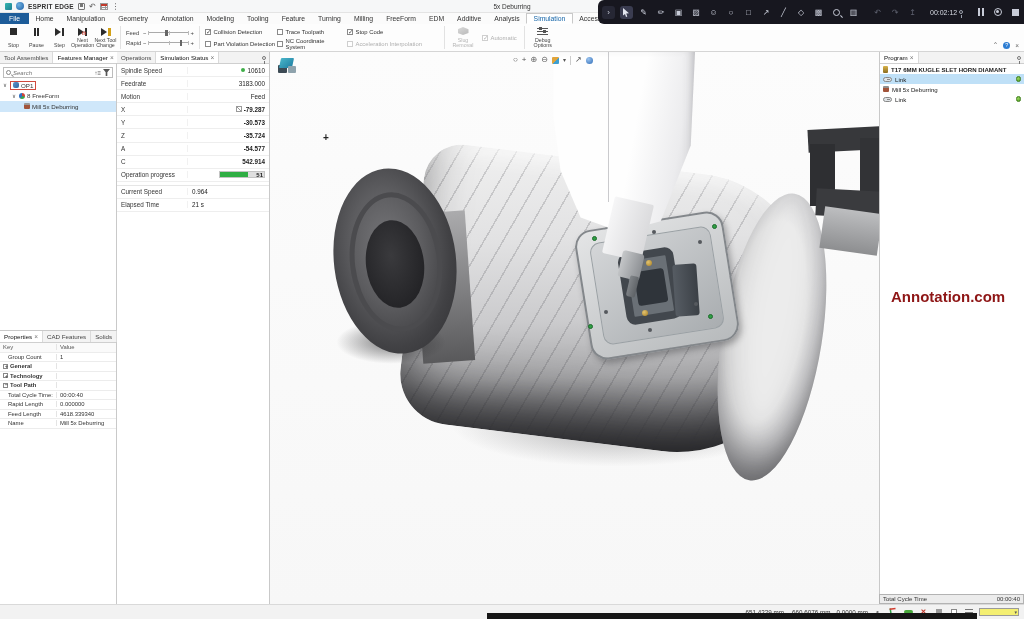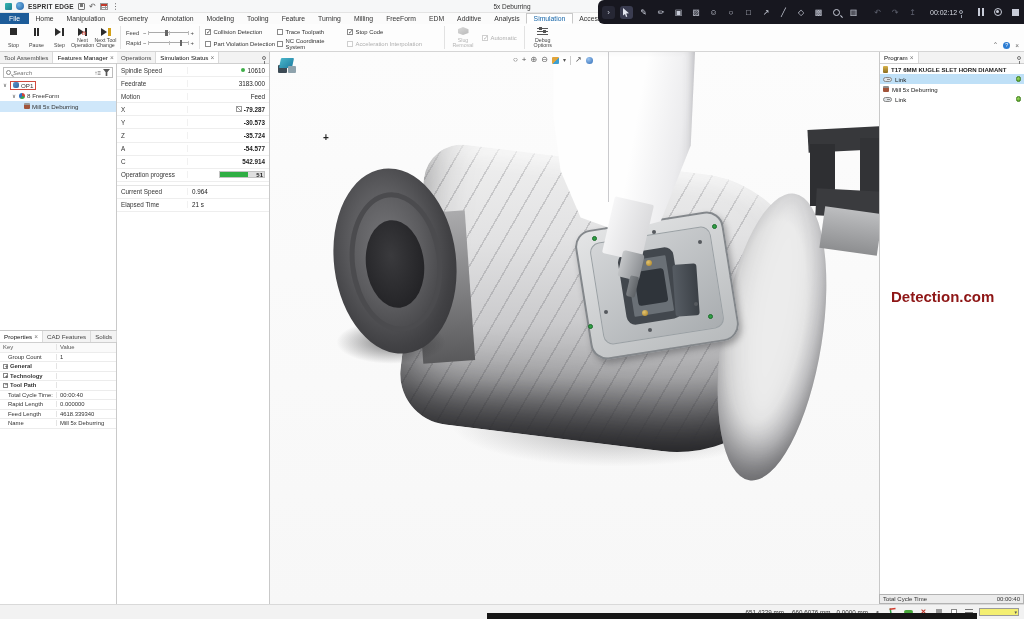--- a/index.html
+++ b/index.html
@@ -698,21 +698,21 @@
       <span class="ic-op"></span>
       <span>Mill 5x Deburring</span>
     </div>
     <div class="pgrow">
       <span class="ic-link"></span>
       <span>Link</span>
       <span class="pg-dot"></span>
     </div>
   </div>
 
-  <div class="watermark">Detection.com</div>
+  <div class="watermark">Annotation.com</div>
 
   <div class="cyclebar">
     <span>Total Cycle Time</span>
     <span>00:00:40</span>
   </div>
 
   <div class="statusbar">
     <span>-651.4229 mm</span>
     <span>-660.6076 mm</span>
     <span>0.0000 mm</span>

